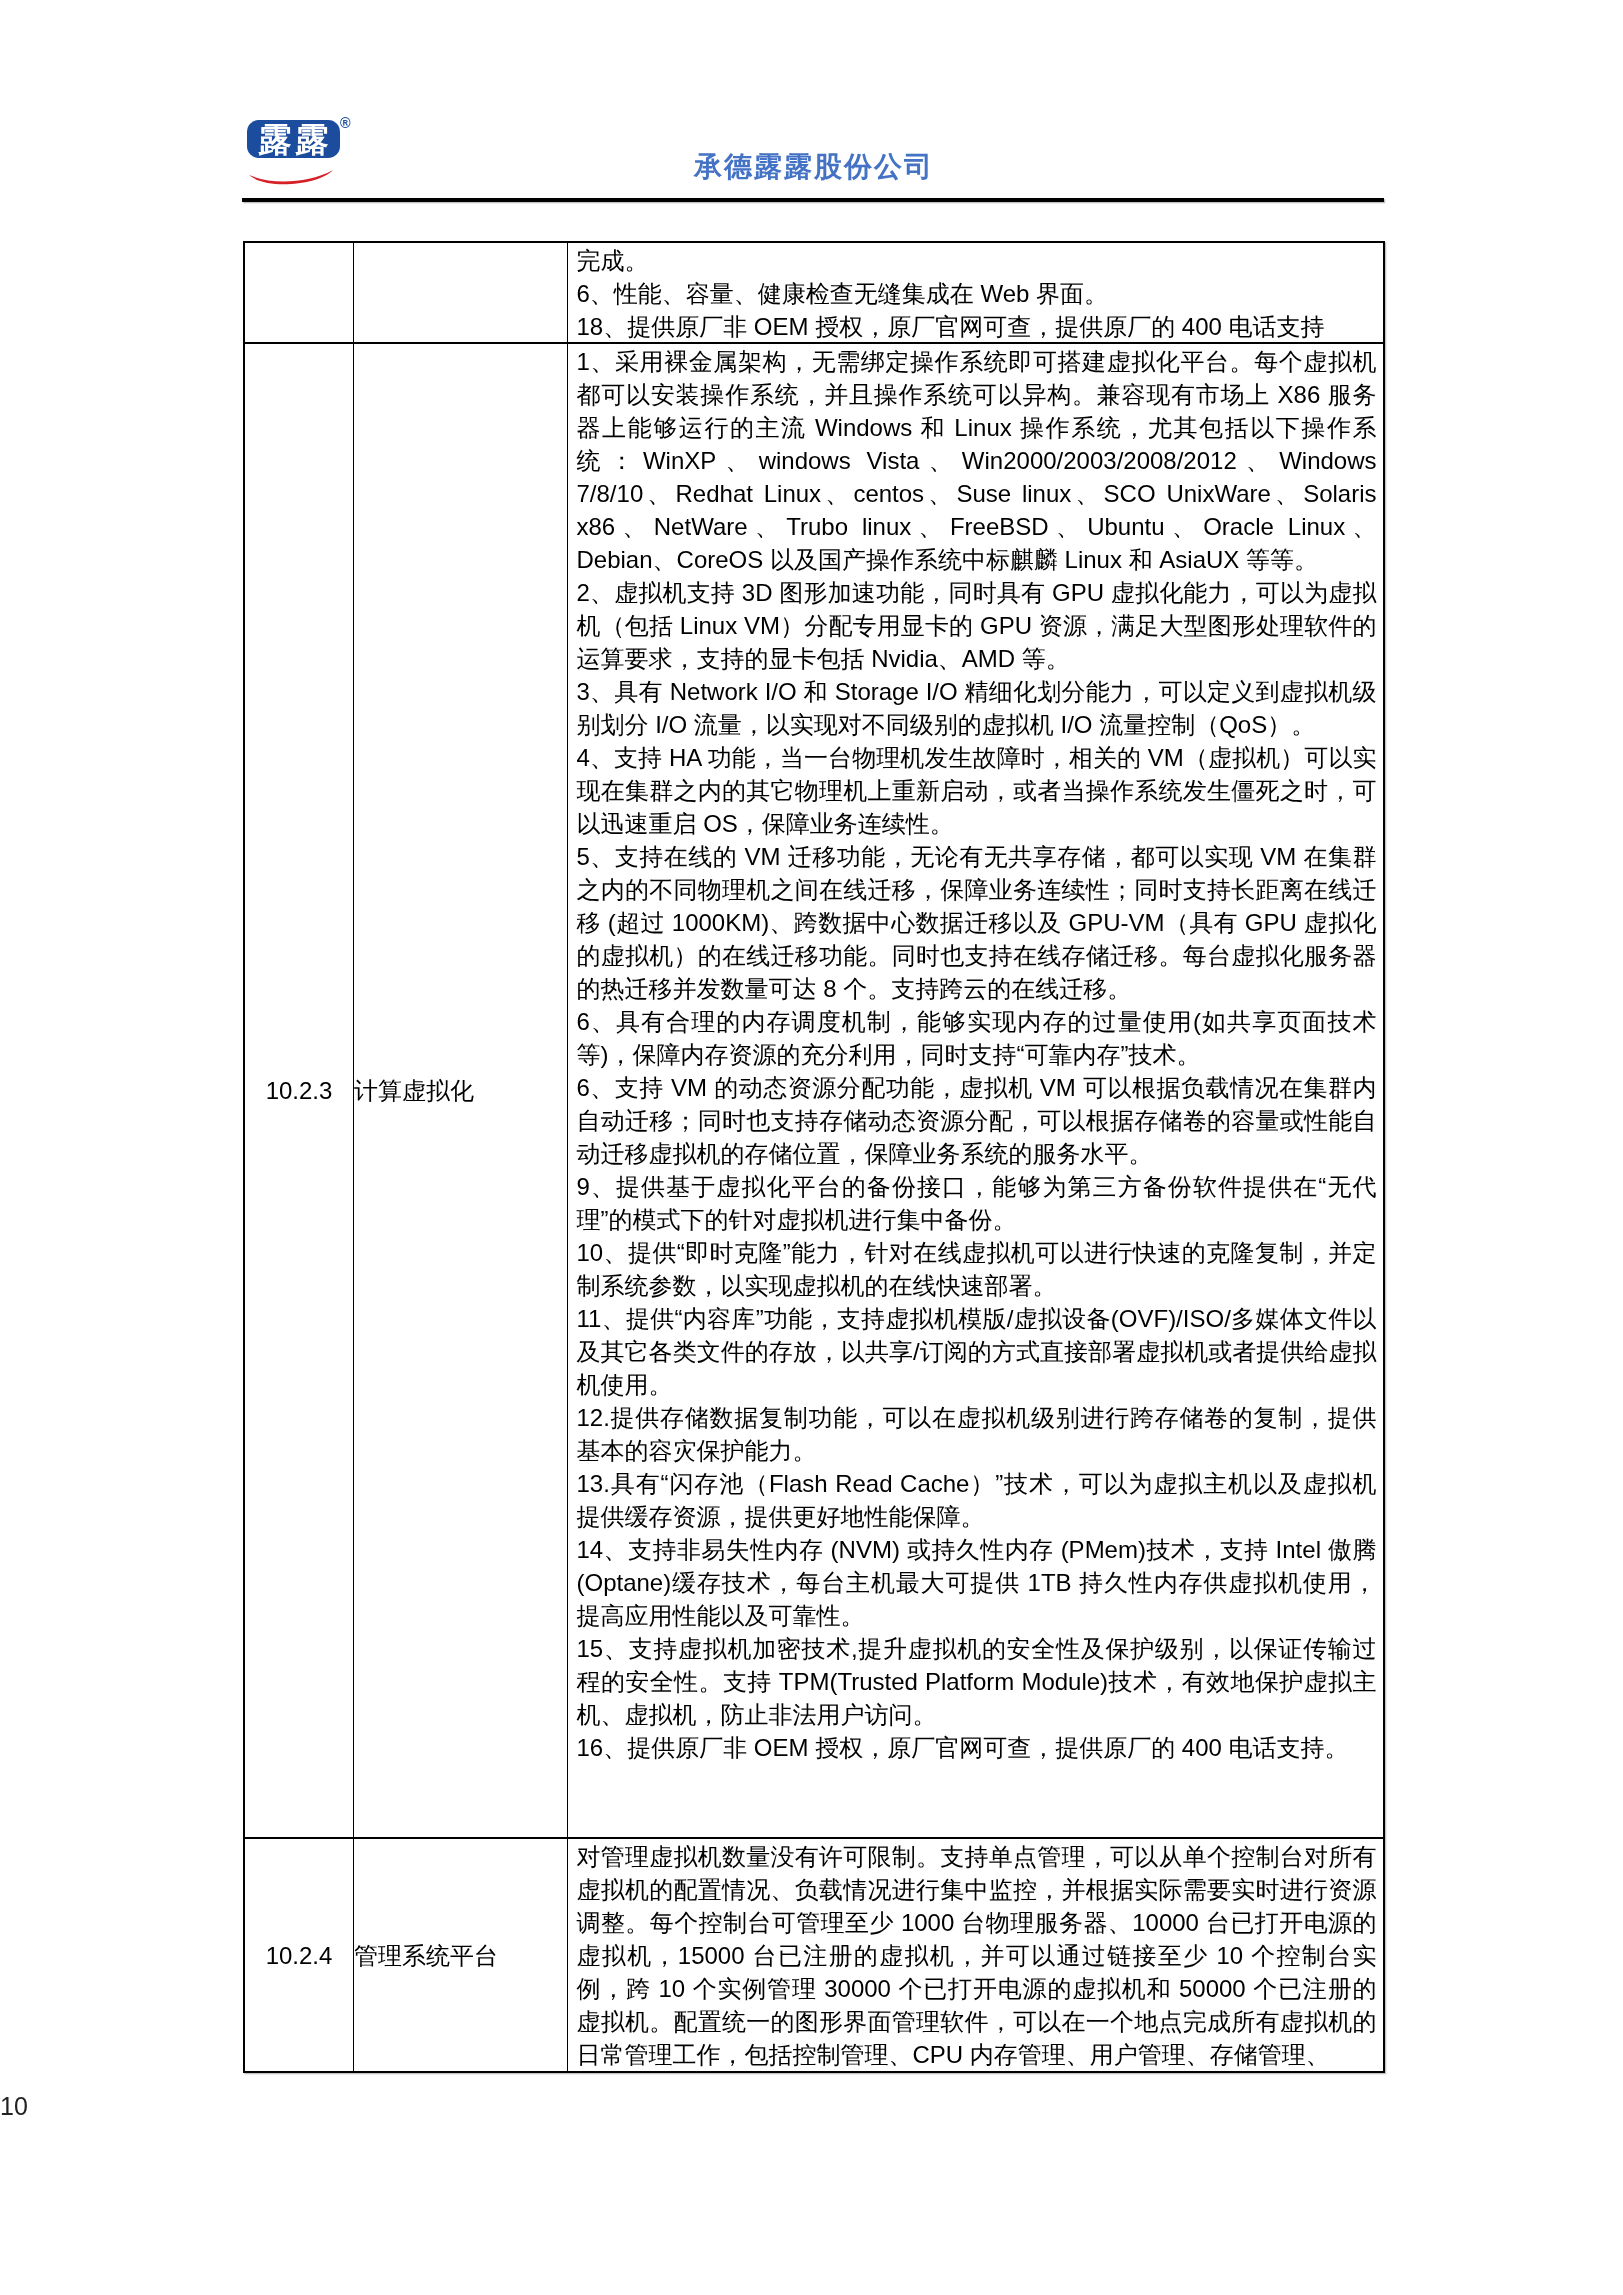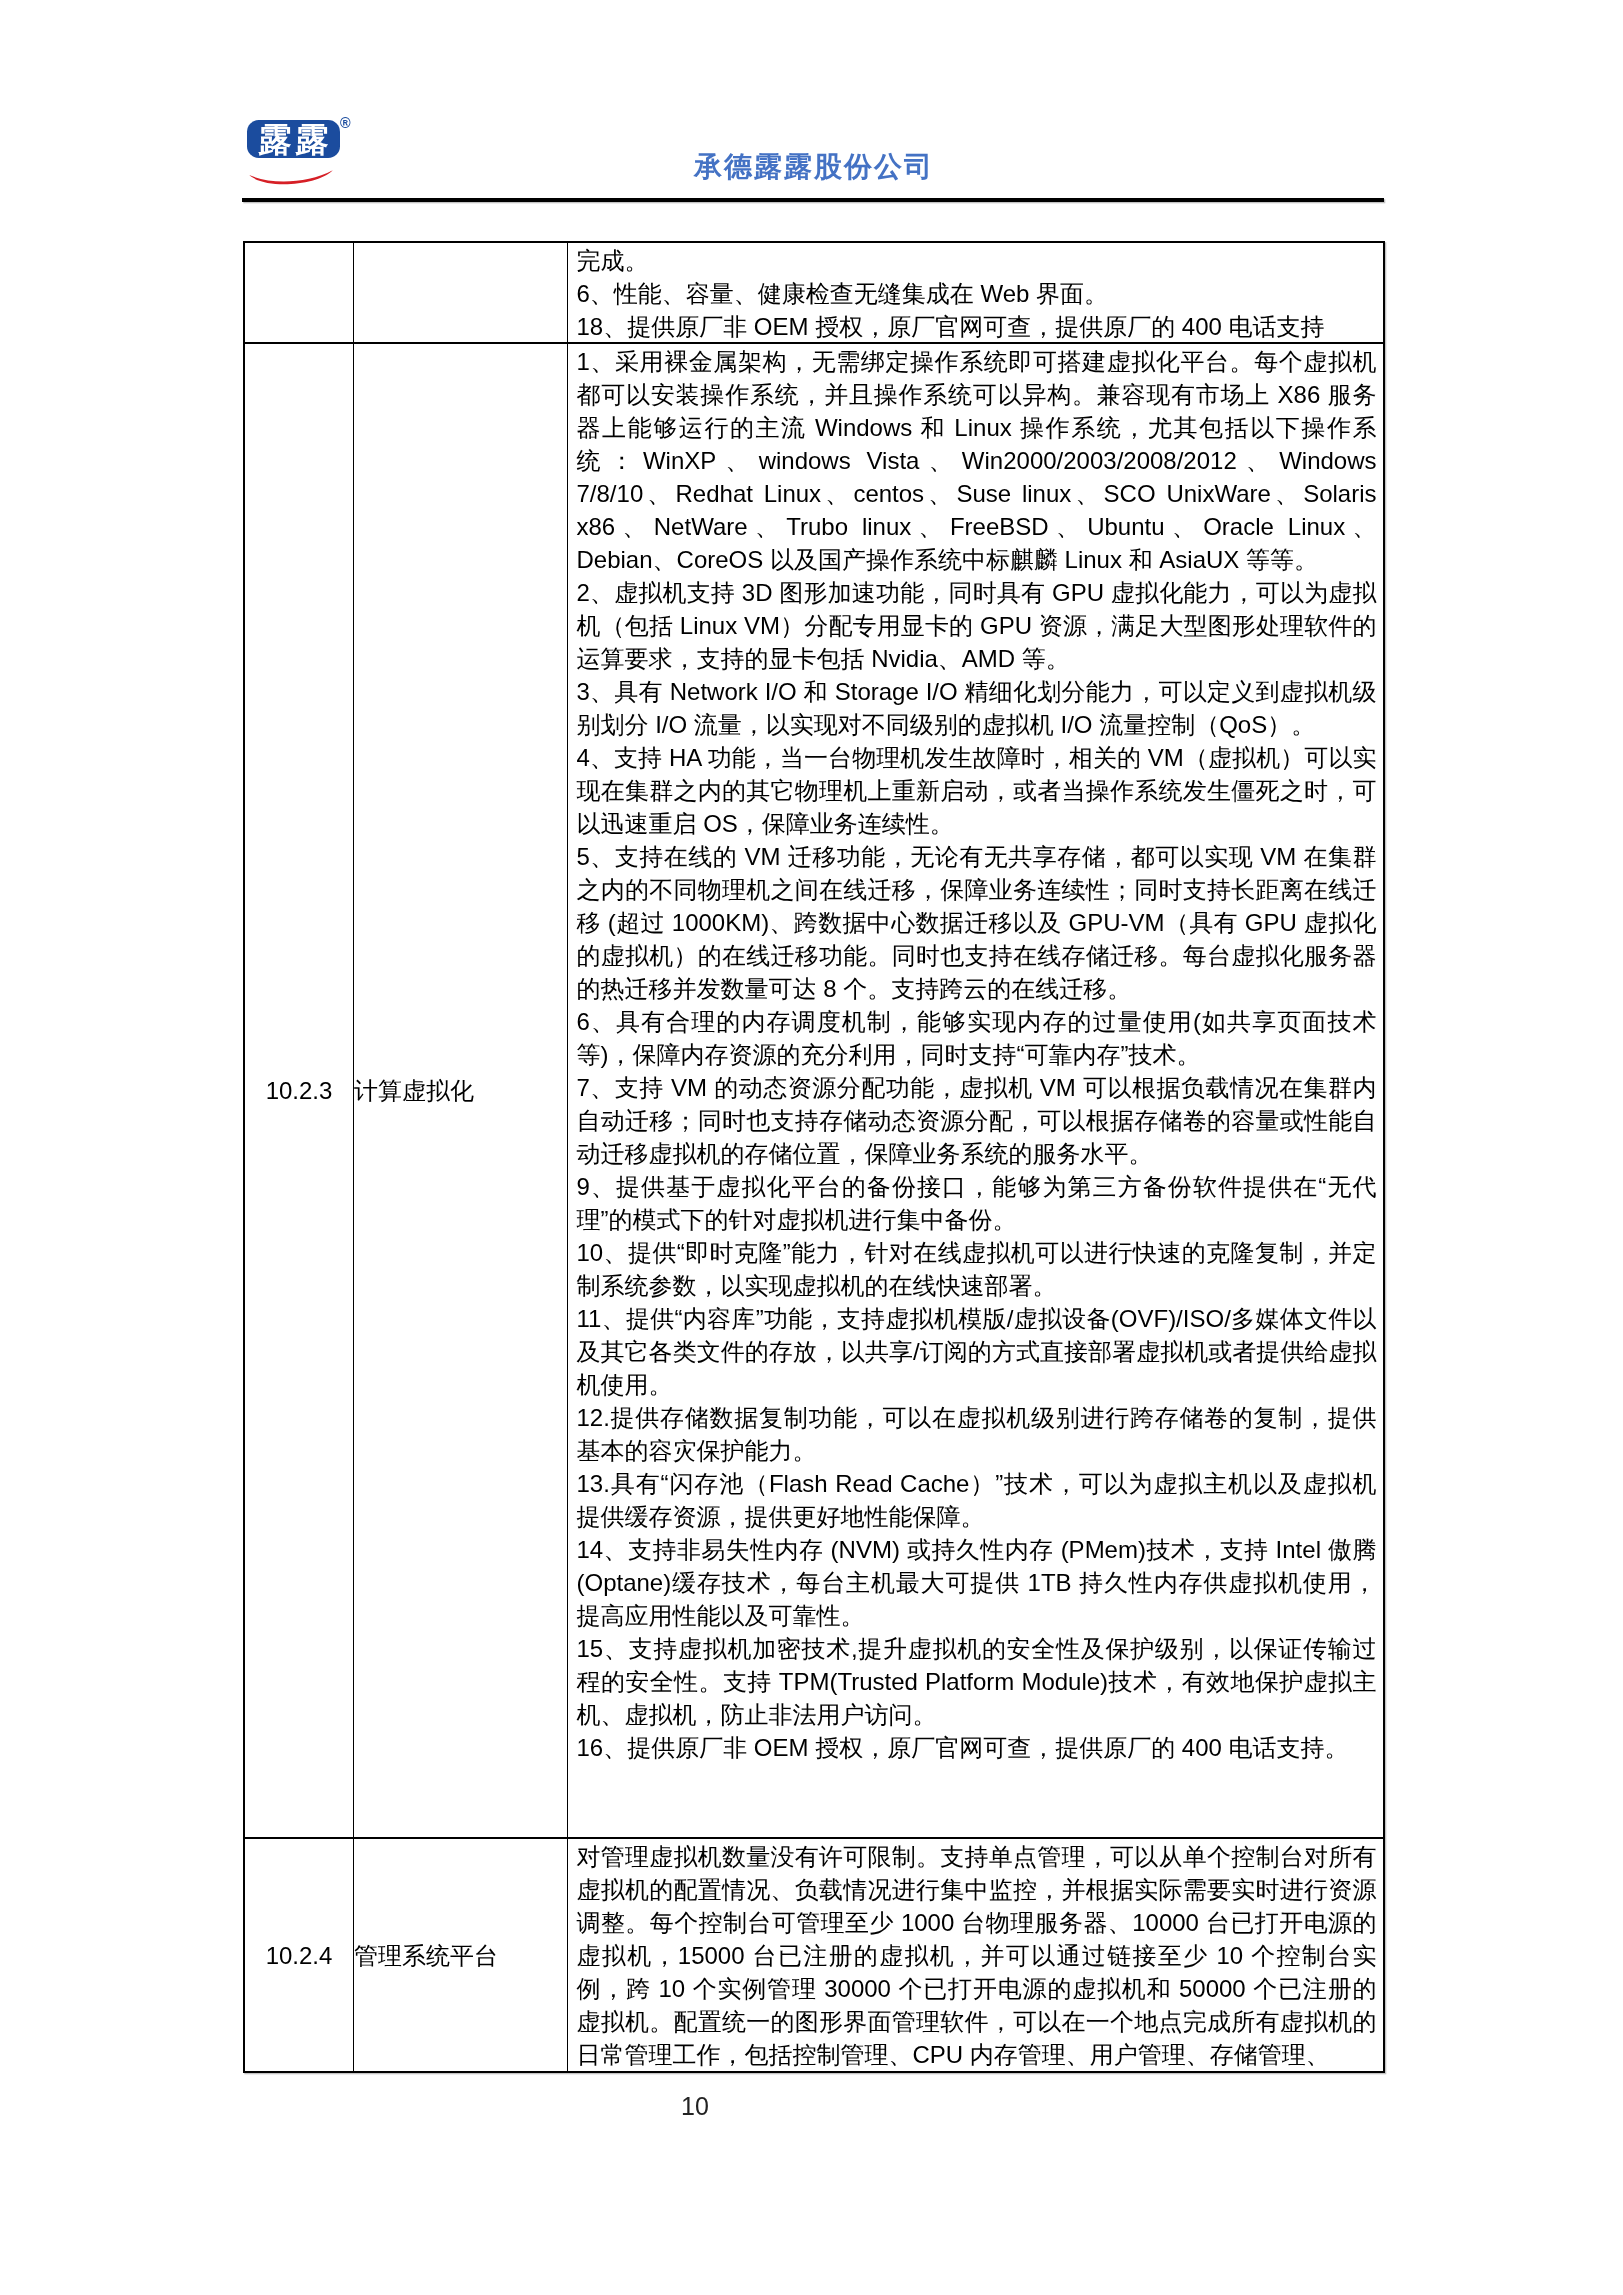--- a/index.html
+++ b/index.html
@@ -67,21 +67,21 @@
     flex:1 1 auto;
     border-left:1.3px solid #000;
     padding:1.3px 6.5px 0 8.5px;
     text-align:justify;
   }
   .c3 p { margin:0; }
 
   
   .page-number {
     position:absolute; left:0; top:2092px; width:1390px;
-    text-align:center; font-size:25px; color:#222;
+    font-size:25px; color:#222;
   }
 </style>
 </head>
 <body>
 
 <div class="page">
 
   <div class="logo">
     <div class="logo-badge">
       <span class="logo-chars">露露</span>
@@ -114,21 +114,21 @@
       <div class="td c2">
         <span>计算虚拟化</span>
       </div>
       <div class="td c3">
           <p>1、采用裸金属架构，无需绑定操作系统即可搭建虚拟化平台。每个虚拟机都可以安装操作系统，并且操作系统可以异构。兼容现有市场上 X86 服务器上能够运行的主流 Windows 和 Linux 操作系统，尤其包括以下操作系统：WinXP、windows Vista、Win2000/2003/2008/2012、Windows 7/8/10、Redhat Linux、centos、Suse linux、SCO UnixWare、Solaris x86、NetWare、Trubo linux、FreeBSD、Ubuntu、Oracle Linux、Debian、CoreOS 以及国产操作系统中标麒麟 Linux 和 AsiaUX 等等。</p>
           <p>2、虚拟机支持 3D 图形加速功能，同时具有 GPU 虚拟化能力，可以为虚拟机（包括 Linux VM）分配专用显卡的 GPU 资源，满足大型图形处理软件的运算要求，支持的显卡包括 Nvidia、AMD 等。</p>
           <p>3、具有 Network I/O 和 Storage I/O 精细化划分能力，可以定义到虚拟机级别划分 I/O 流量，以实现对不同级别的虚拟机 I/O 流量控制（QoS）。</p>
           <p>4、支持 HA 功能，当一台物理机发生故障时，相关的 VM（虚拟机）可以实现在集群之内的其它物理机上重新启动，或者当操作系统发生僵死之时，可以迅速重启 OS，保障业务连续性。</p>
           <p>5、支持在线的 VM 迁移功能，无论有无共享存储，都可以实现 VM 在集群之内的不同物理机之间在线迁移，保障业务连续性；同时支持长距离在线迁移 (超过 1000KM)、跨数据中心数据迁移以及 GPU-VM（具有 GPU 虚拟化的虚拟机）的在线迁移功能。同时也支持在线存储迁移。每台虚拟化服务器的热迁移并发数量可达 8 个。支持跨云的在线迁移。</p>
           <p>6、具有合理的内存调度机制，能够实现内存的过量使用(如共享页面技术等)，保障内存资源的充分利用，同时支持“可靠内存”技术。</p>
-          <p>7、支持 VM 的动态资源分配功能，虚拟机 VM 可以根据负载情况在集群内自动迁移；同时也支持存储动态资源分配，可以根据存储卷的容量或性能自动迁移虚拟机的存储位置，保障业务系统的服务水平。</p>
+          <p>6、支持 VM 的动态资源分配功能，虚拟机 VM 可以根据负载情况在集群内自动迁移；同时也支持存储动态资源分配，可以根据存储卷的容量或性能自动迁移虚拟机的存储位置，保障业务系统的服务水平。</p>
           <p>9、提供基于虚拟化平台的备份接口，能够为第三方备份软件提供在“无代理”的模式下的针对虚拟机进行集中备份。</p>
           <p>10、提供“即时克隆”能力，针对在线虚拟机可以进行快速的克隆复制，并定制系统参数，以实现虚拟机的在线快速部署。</p>
           <p>11、提供“内容库”功能，支持虚拟机模版/虚拟设备(OVF)/ISO/多媒体文件以及其它各类文件的存放，以共享/订阅的方式直接部署虚拟机或者提供给虚拟机使用。</p>
           <p>12.提供存储数据复制功能，可以在虚拟机级别进行跨存储卷的复制，提供基本的容灾保护能力。</p>
           <p>13.具有“闪存池（Flash Read Cache）”技术，可以为虚拟主机以及虚拟机提供缓存资源，提供更好地性能保障。</p>
           <p>14、支持非易失性内存 (NVM) 或持久性内存 (PMem)技术，支持 Intel 傲腾(Optane)缓存技术，每台主机最大可提供 1TB 持久性内存供虚拟机使用，提高应用性能以及可靠性。</p>
           <p>15、支持虚拟机加密技术,提升虚拟机的安全性及保护级别，以保证传输过程的安全性。支持 TPM(Trusted Platform Module)技术，有效地保护虚拟主机、虚拟机，防止非法用户访问。</p>
           <p>16、提供原厂非 OEM 授权，原厂官网可查，提供原厂的 400 电话支持。</p>
         </div>
     </div>

